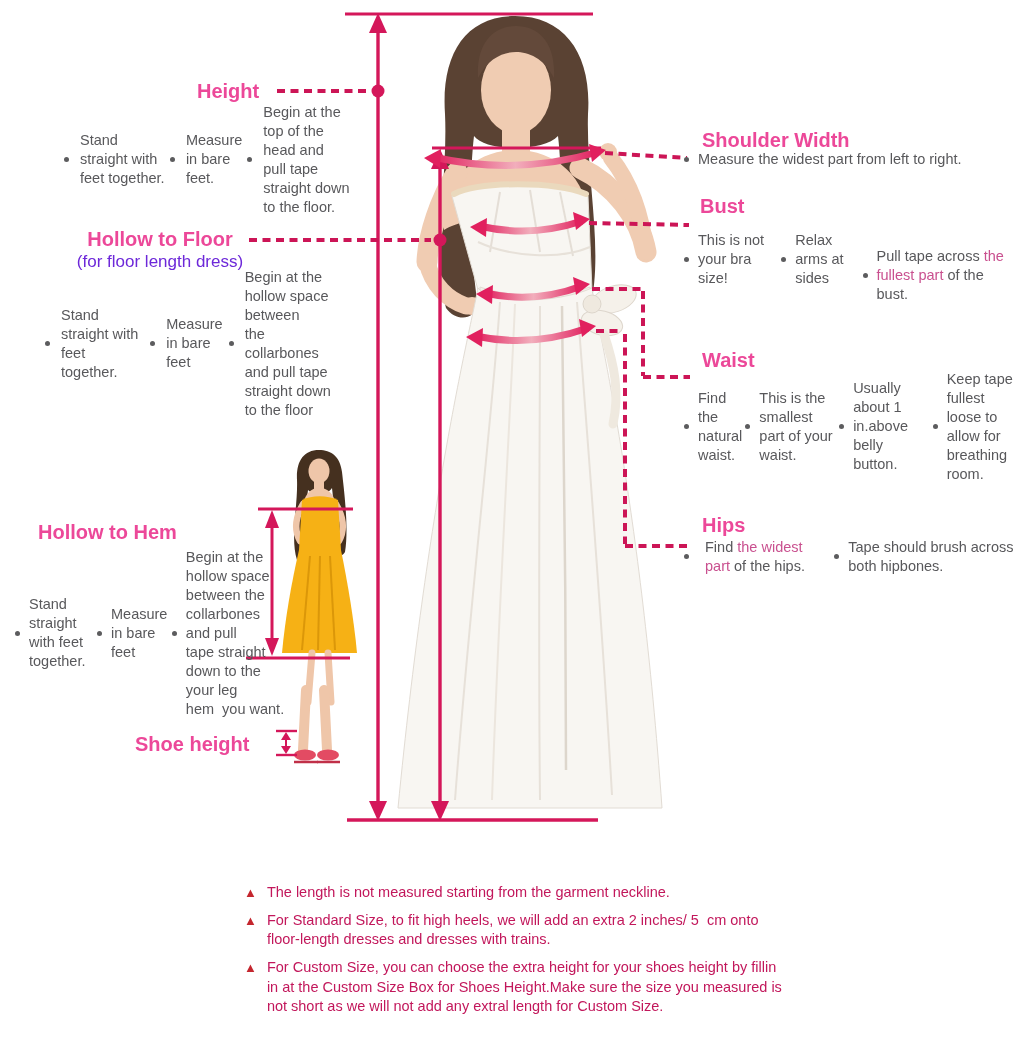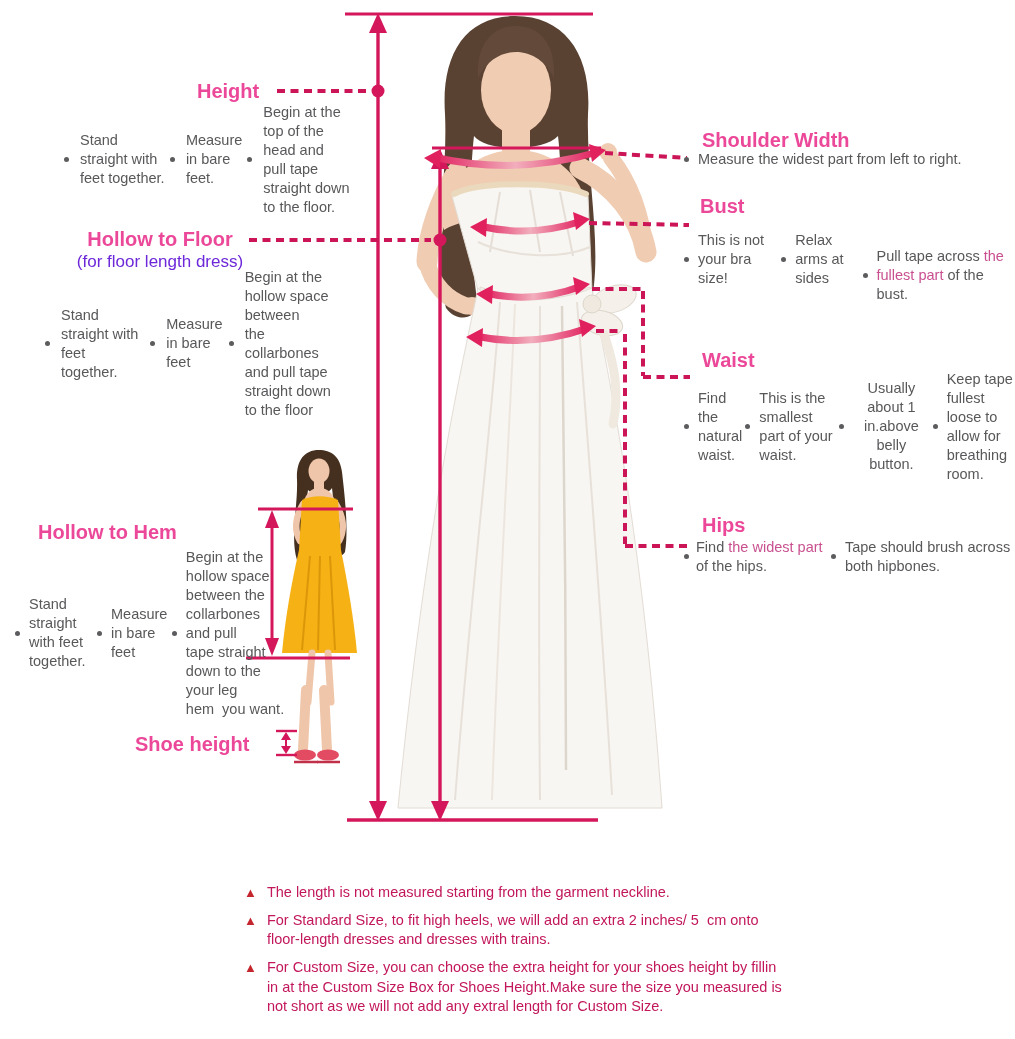--- a/index.html
+++ b/index.html
@@ -238,34 +238,34 @@
 <h2 class="abs sec-title" style="left:702px;top:349px;">Waist</h2>
 <div class="abs bullets" style="left:684px;top:370px;width:332px;gap:3px;">
   <div class="b" style="gap:9px;">
       <span class="dot"></span>
       <span class="t">Find the natural waist.</span>
     </div>
   <div class="b" style="gap:9px;">
       <span class="dot"></span>
       <span class="t">This is the smallest part of your waist.</span>
     </div>
-  <div class="b" style="gap:9px;text-align:center;">
+  <div class="b" style="gap:9px;">
       <span class="dot"></span>
       <span class="t">Usually about 1 in.above belly button.</span>
     </div>
   <div class="b" style="gap:9px;">
       <span class="dot"></span>
       <span class="t pre">Keep tape fullest loose to allow for
 breathing room.</span>
     </div>
 </div>
 
 <h2 class="abs sec-title" style="left:702px;top:514px;">Hips</h2>
 <div class="abs bullets" style="left:684px;top:538px;width:332px;gap:5px;">
-  <div class="b" style="gap:7px;align-items:center;">
+  <div class="b" style="gap:16px;align-items:center;">
       <span class="dot"></span>
       <span class="t"><span>Find </span><span class="hl">the widest part</span><span> of the hips.</span></span>
     </div>
   <div class="b" style="gap:9px;">
       <span class="dot"></span>
       <span class="t">Tape should brush across both hipbones.</span>
     </div>
 </div>
 
 <div class="abs notes" style="left:244px;top:883px;width:640px;">

